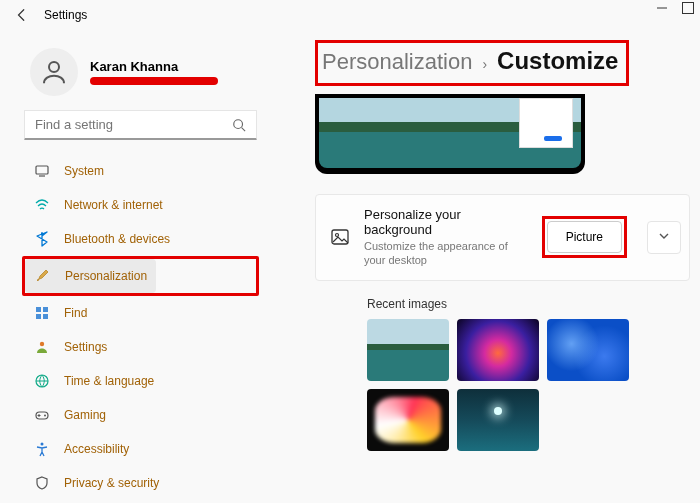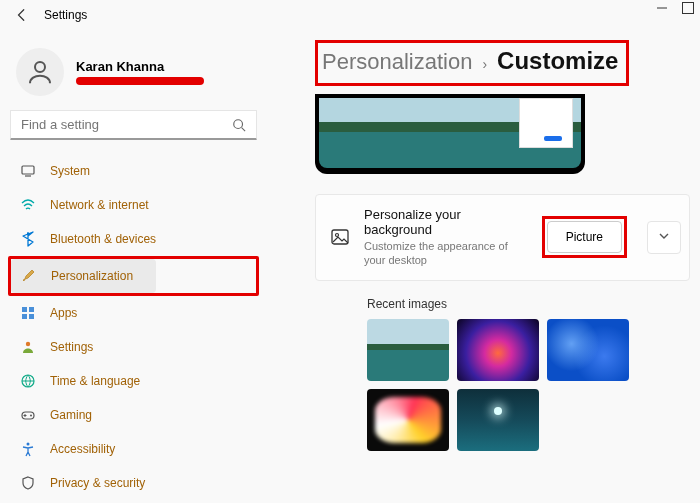--- a/index.html
+++ b/index.html
@@ -7,21 +7,21 @@
 
 
 .titlebar { display: flex; align-items: center; height: 30px; padding: 0 10px; }
 .back-btn { width: 24px; height: 24px; display: flex; align-items: center; justify-content: center; cursor: pointer; }
 .app-title { font-size: 12px; margin-left: 10px; }
 .win-ctrls { position: absolute; top: 2px; right: 6px; display: flex; gap: 14px; }
 .win-ctrl { width: 12px; height: 12px; border: 1px solid #333; }
 
 
 .main { display: flex; height: calc(100% - 30px); }
-.sidebar { width: 265px; padding: 10px 8px 0 10px; overflow-y: auto; }
+.sidebar { width: 265px; padding: 10px 8px 0 24px; overflow-y: auto; }
 .content { flex: 1; padding: 10px 10px 0 50px; overflow-y: auto; }
 
 
 .account { display: flex; align-items: center; gap: 12px; padding: 8px 4px 14px 6px; }
 .avatar { width: 48px; height: 48px; border-radius: 50%; background: #eee; display: flex; align-items: center; justify-content: center; }
 .account-name { font-size: 13px; font-weight: 600; }
 .redact { width: 128px; height: 8px; background: #e30000; border-radius: 4px; margin-top: 3px; }
 
 
 .search { display: flex; align-items: center; background: #fff; border: 1px solid #e5e5e5; border-bottom: 2px solid #999; border-radius: 1px; padding: 6px 10px; margin: 0 0 14px 0; }
@@ -148,21 +148,21 @@
     </div>
     <div class="nav-item">
       <span class="nav-icon">
           <svg width="16" height="16" viewBox="0 0 16 16">
             <rect x="2" y="2" width="5" height="5" fill="#4a90d9"></rect>
             <rect x="9" y="2" width="5" height="5" fill="#4a90d9"></rect>
             <rect x="2" y="9" width="5" height="5" fill="#4a90d9"></rect>
             <rect x="9" y="9" width="5" height="5" fill="#4a90d9"></rect>
           </svg>
         </span>
-      <span>Apps</span>
+      <span>Find</span>
     </div>
     <div class="nav-item">
       <span class="nav-icon">
           <svg width="16" height="16" viewBox="0 0 16 16">
             <circle cx="8" cy="5" r="2.2" fill="#e07a2a"></circle>
             <path d="M3 14c0-3 2.5-4.5 5-4.5s5 1.5 5 4.5" fill="#7aa93a"></path>
           </svg>
         </span>
       <span>Settings</span>
     </div>

